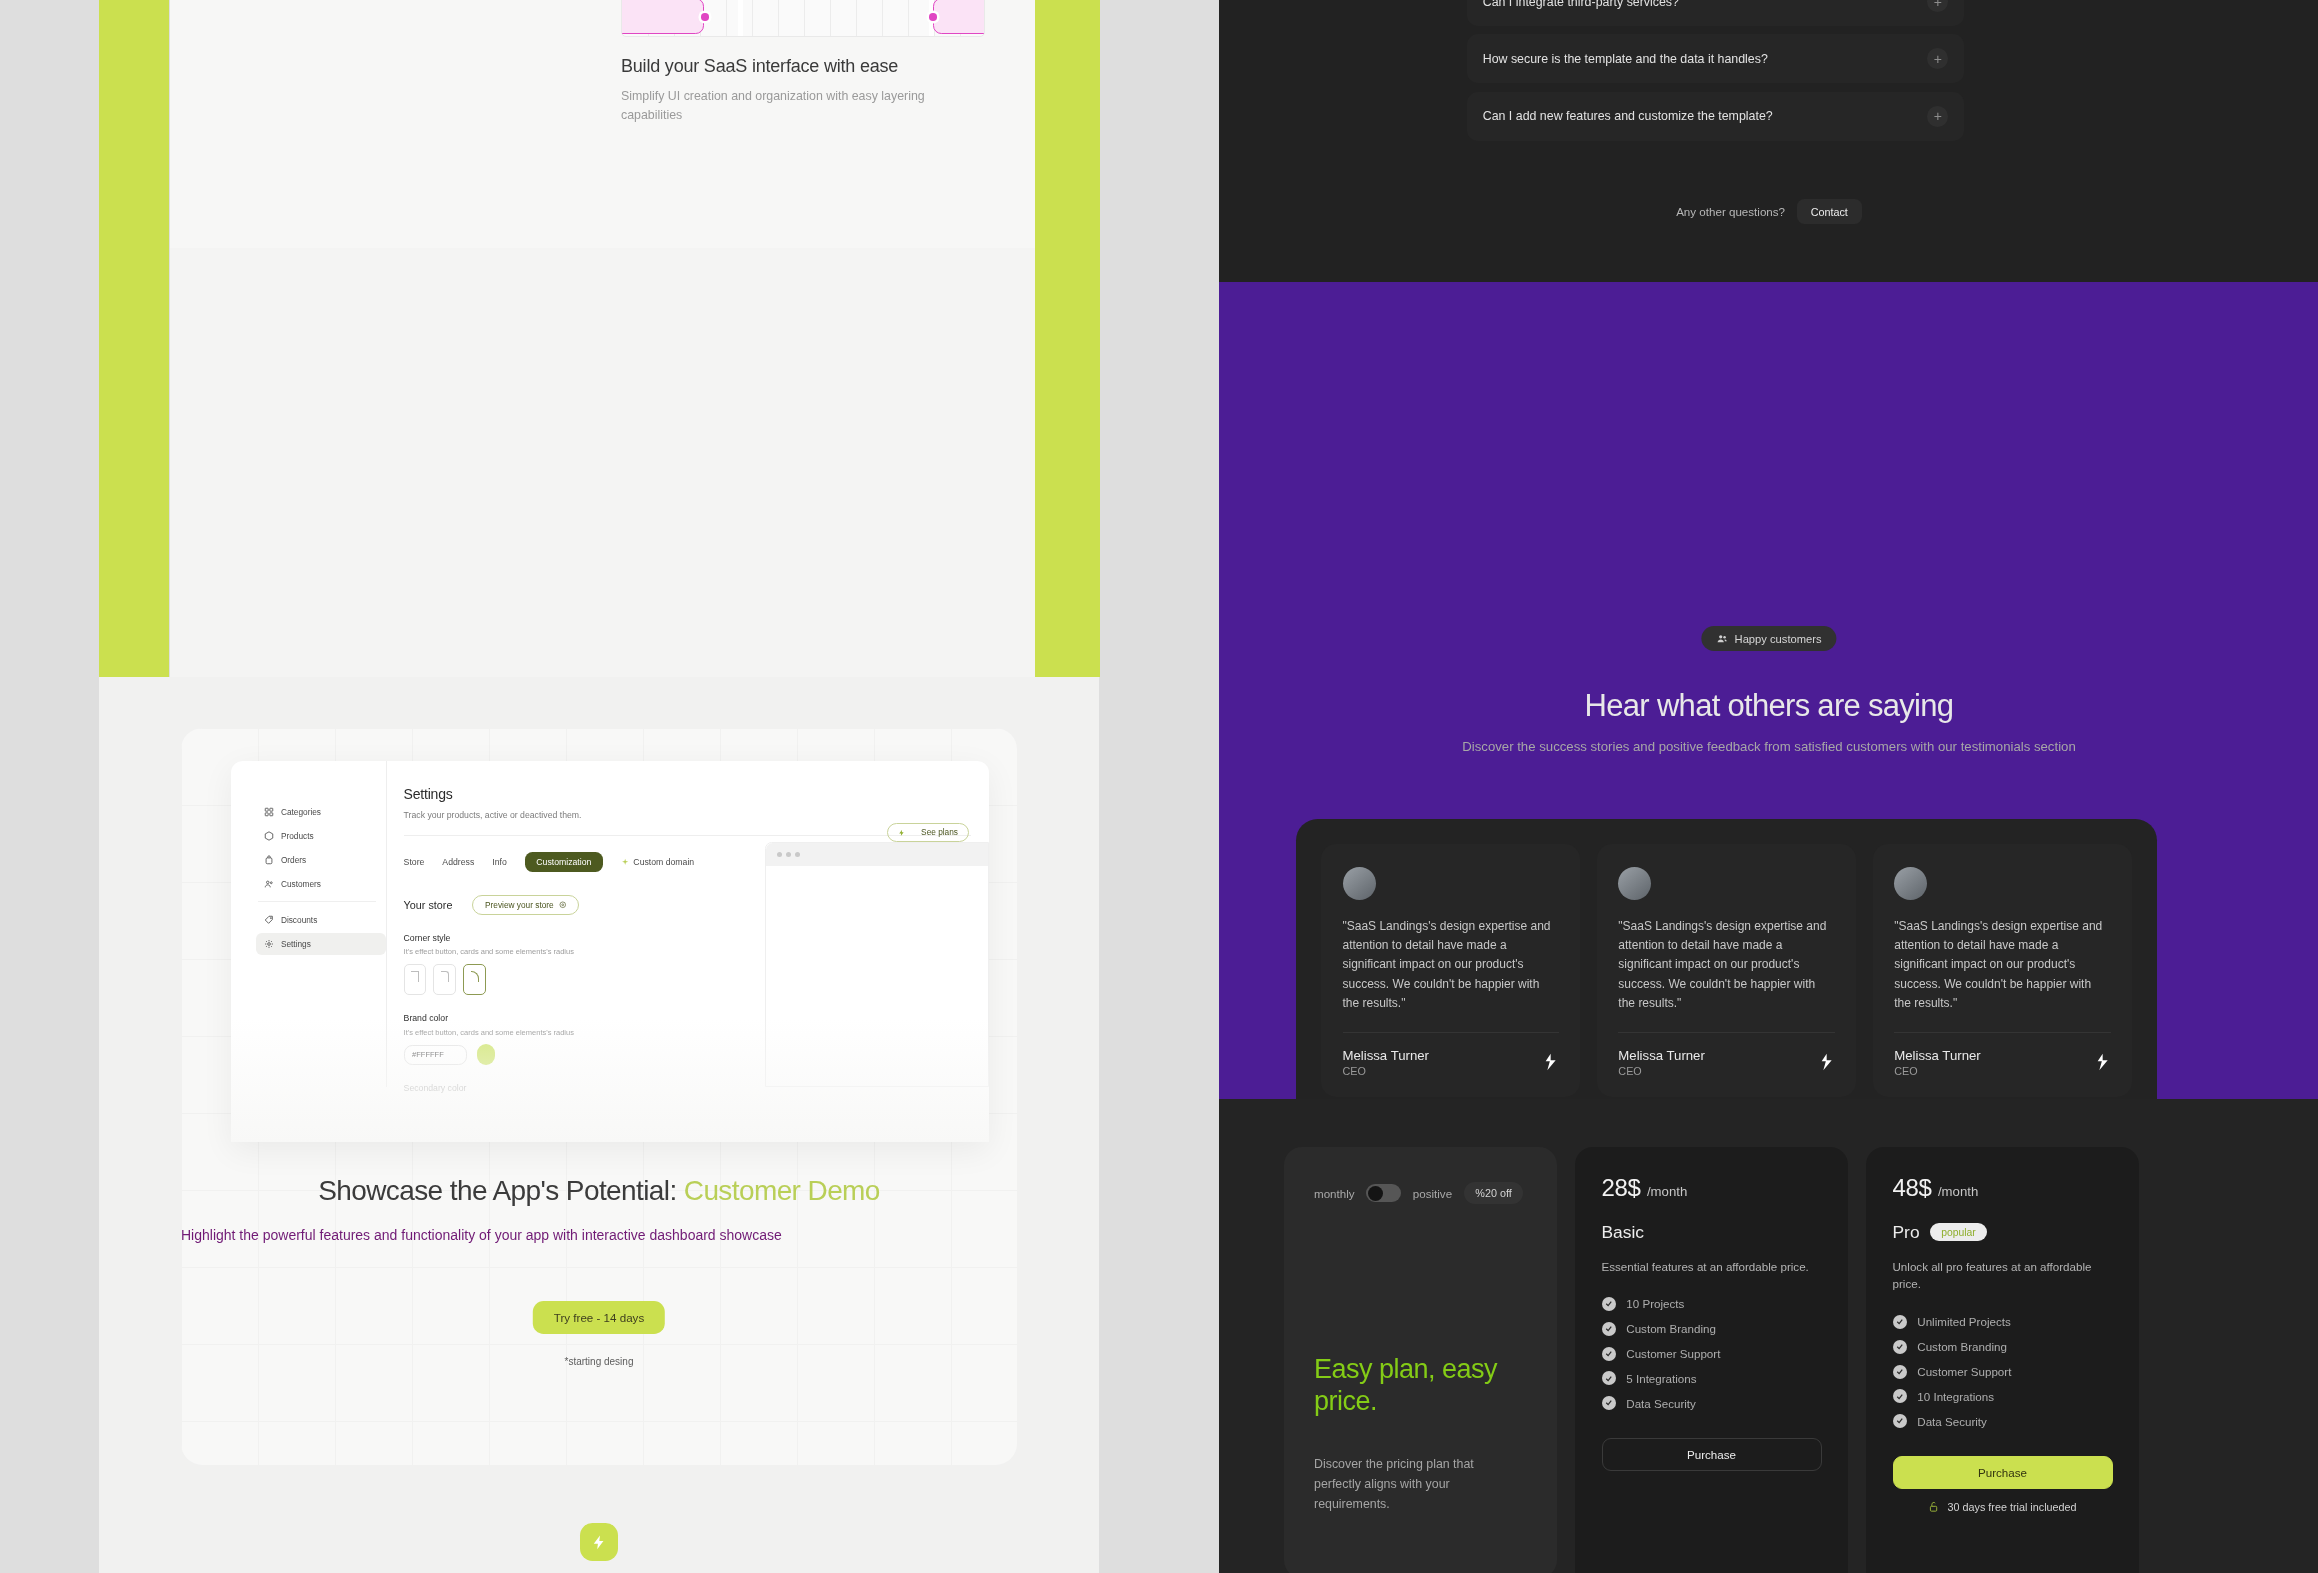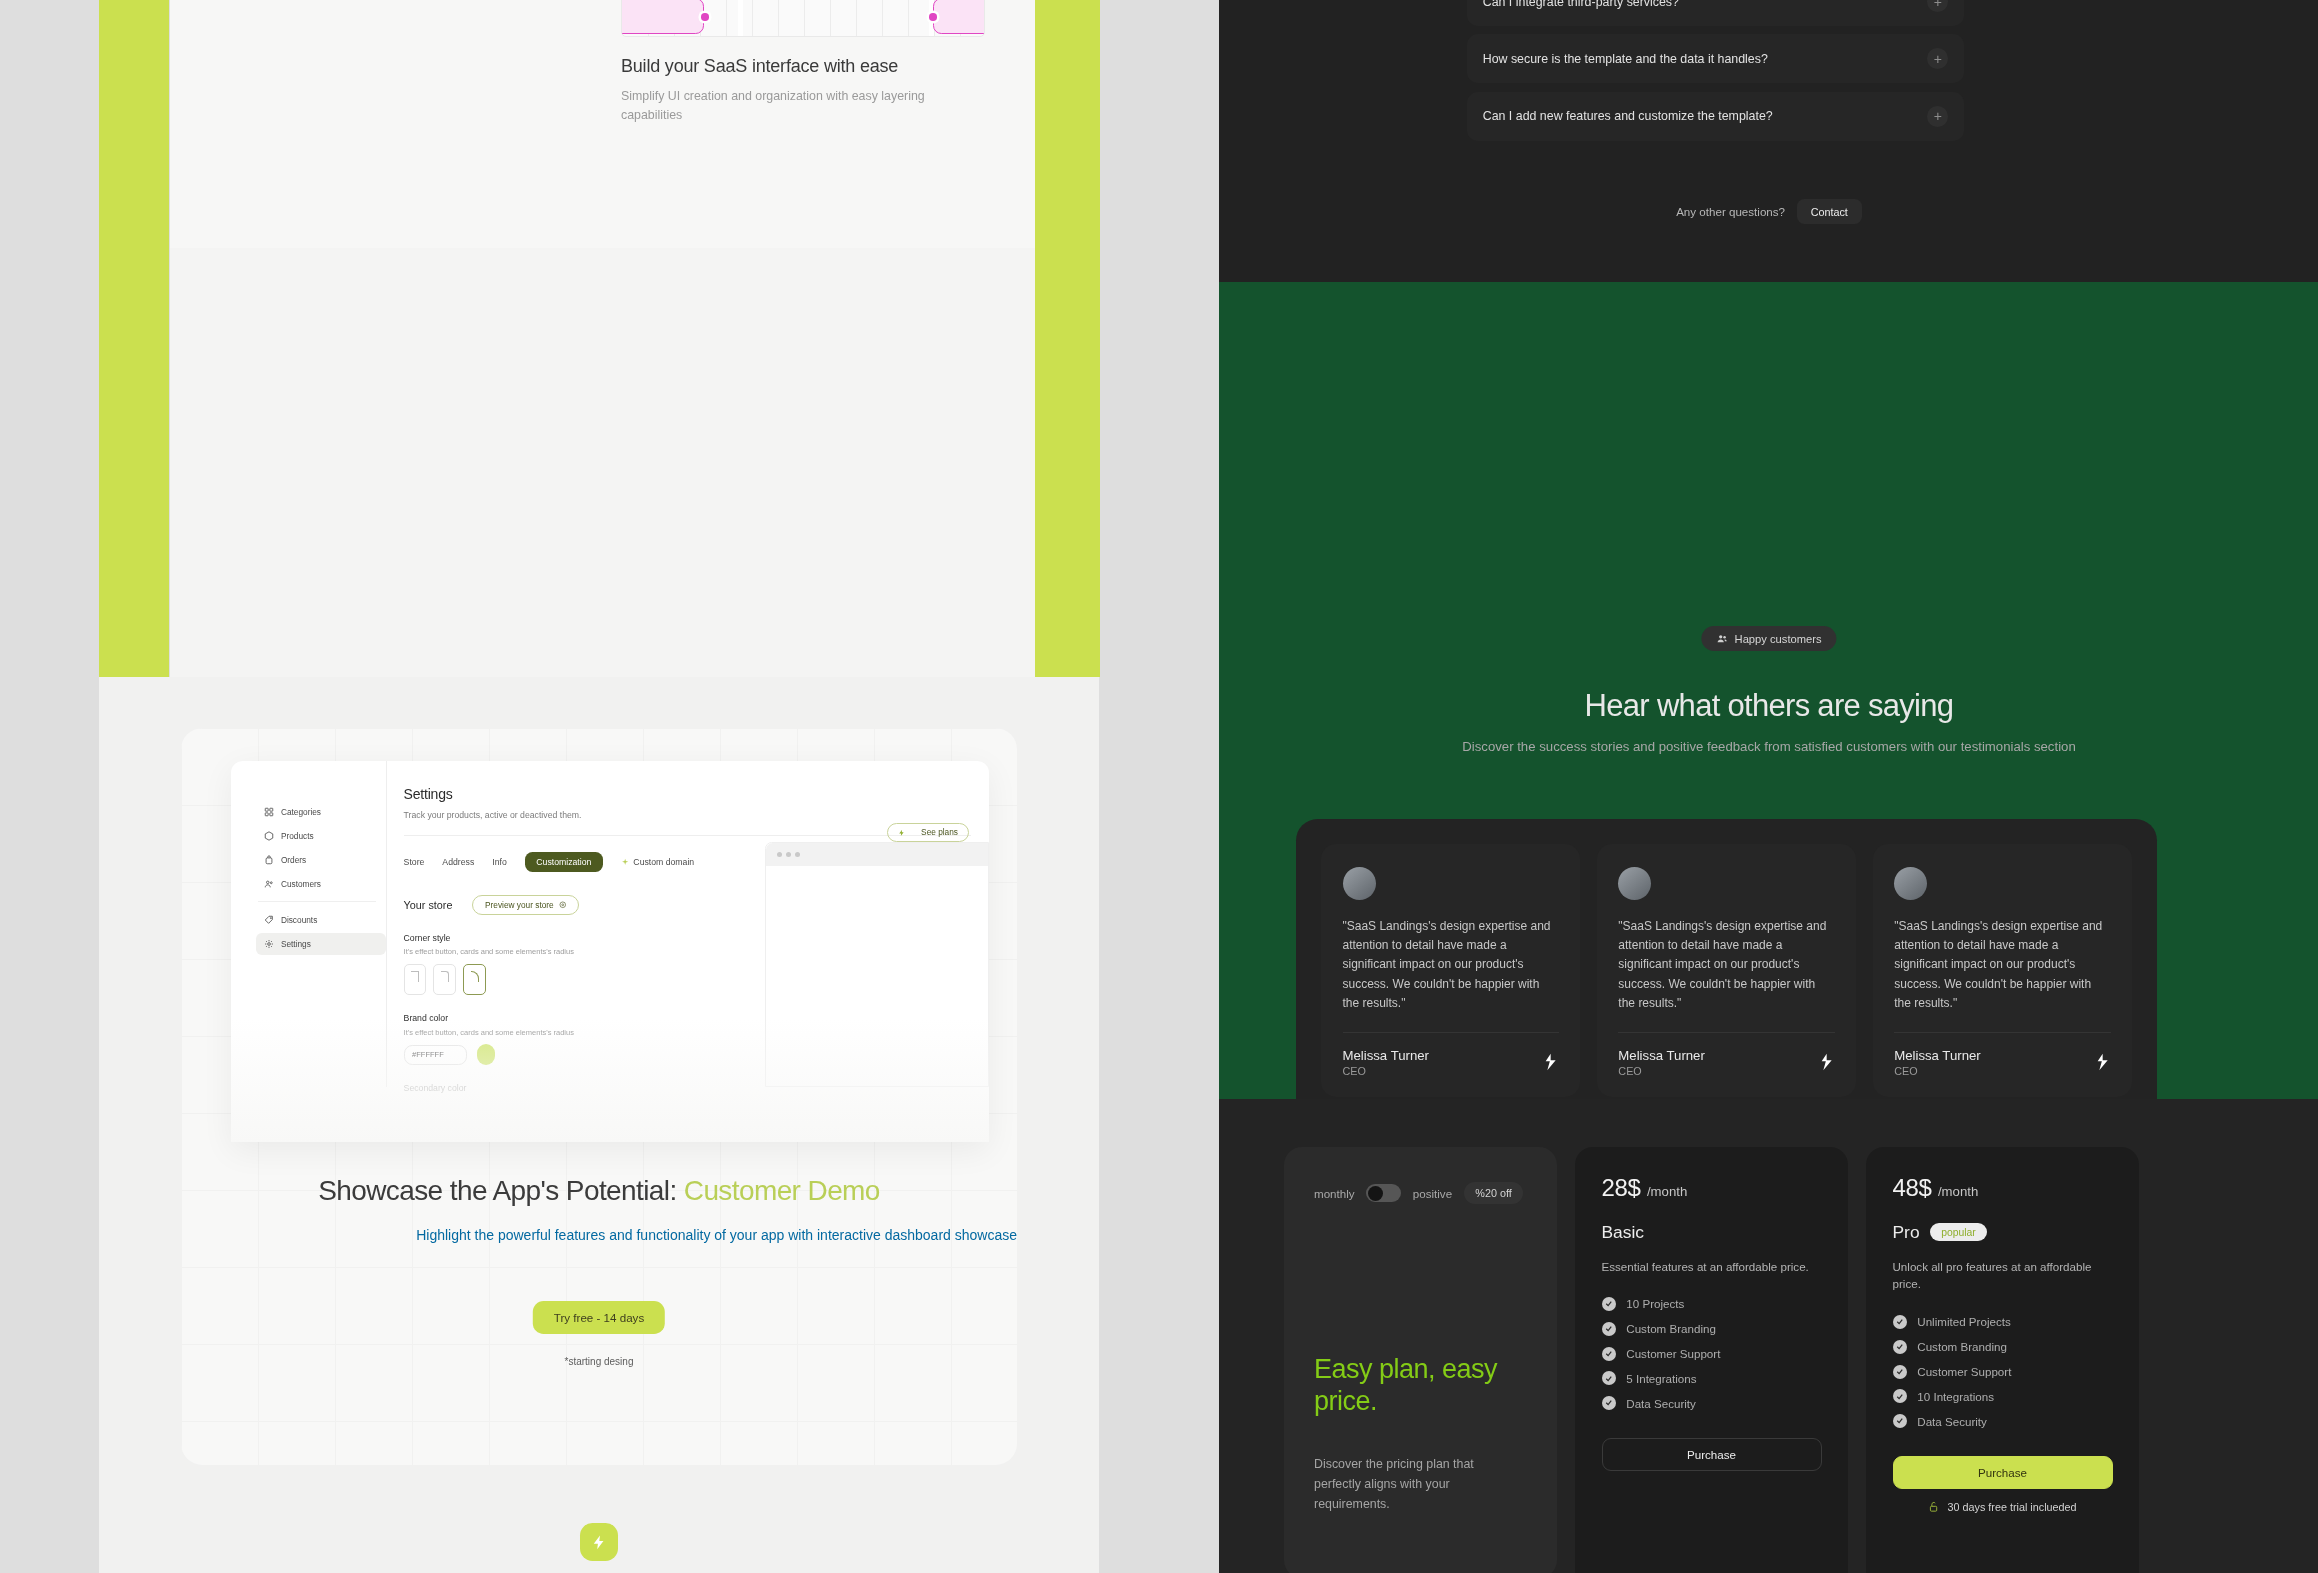--- a/index.html
+++ b/index.html
@@ -118,38 +118,38 @@
   .faded { opacity:.38; }
 
   .mock-preview { position:absolute; right:0; top:81px; width:224px; height:245px; background:#fff; border:0.8px solid #efefef; border-radius:6.6px 0 0 0; }
   .mock-preview-bar { height:23px; background:#f2f2f2; display:flex; align-items:center; gap:4.1px; padding-left:10.8px; border-radius:6.6px 0 0 0; }
   .mpd { width:5px; height:5px; border-radius:50%; background:#c9c9c9; }
 
   .mock-fade { position:absolute; left:0; right:0; bottom:0; height:124px; background:linear-gradient(180deg,rgba(248,248,247,0),#f8f8f7); }
 
   .dash-h { position:absolute; left:0; right:0; top:447px; text-align:center; font-size:28px; color:#3b3b3b; letter-spacing:-0.6px; }
   .dash-h .accent { color:#b9cf57; }
-  .dash-sub { position:absolute; left:0; right:0; top:497px; text-align:right; font-size:14px; line-height:1.55; color:#0369a1; }
+  .dash-sub { position:absolute; left:0; right:0; top:497px; text-align:left; font-size:14px; line-height:1.55; color:#701a75; }
   .try-btn {
     position:absolute; left:50%; top:573px; transform:translateX(-50%);
     background:#cbe04f; color:#3e3e1f; border:none; border-radius:10.8px; padding:10px 21px;
     font-size:11.6px; font-family:inherit; cursor:pointer;
   }
   .try-note { position:absolute; left:0; right:0; top:628px; text-align:center; font-size:10px; color:#5c5c5c; }
 
   .fab {
     position:absolute; left:50%; top:846px; transform:translateX(-50%);
     width:38px; height:38px; border-radius:12.4px; background:#cbe04f;
     display:flex; align-items:center; justify-content:center;
   }
 
   
   #right-stage { position:absolute; left:1219px; top:0; width:1100px; height:1573px; background:#222222; overflow:hidden; }
   .sec-faq { position:absolute; left:0; top:0; width:100%; height:282px; background:#222222; }
-  .sec-testi { position:absolute; left:0; top:282px; width:100%; height:817px; background:#14532d; }
+  .sec-testi { position:absolute; left:0; top:282px; width:100%; height:817px; background:#4c1d95; }
   .sec-price { position:absolute; left:0; top:1099px; width:100%; height:474px; background:#242424; }
 
   .faq-list { position:absolute; left:248px; top:-23px; width:497px; }
   .faq-item {
     display:flex; align-items:center; justify-content:space-between;
     background:#262626; border-radius:10.8px; padding:14px 15.7px; margin-bottom:8.3px;
   }
   .faq-q { font-size:12.4px; color:#e2e2e2; }
   .faq-plus { width:21px; height:21px; border-radius:50%; background:#2f2f2f; color:#8d8d8d; display:flex; align-items:center; justify-content:center; font-size:14px; line-height:1; }
 

